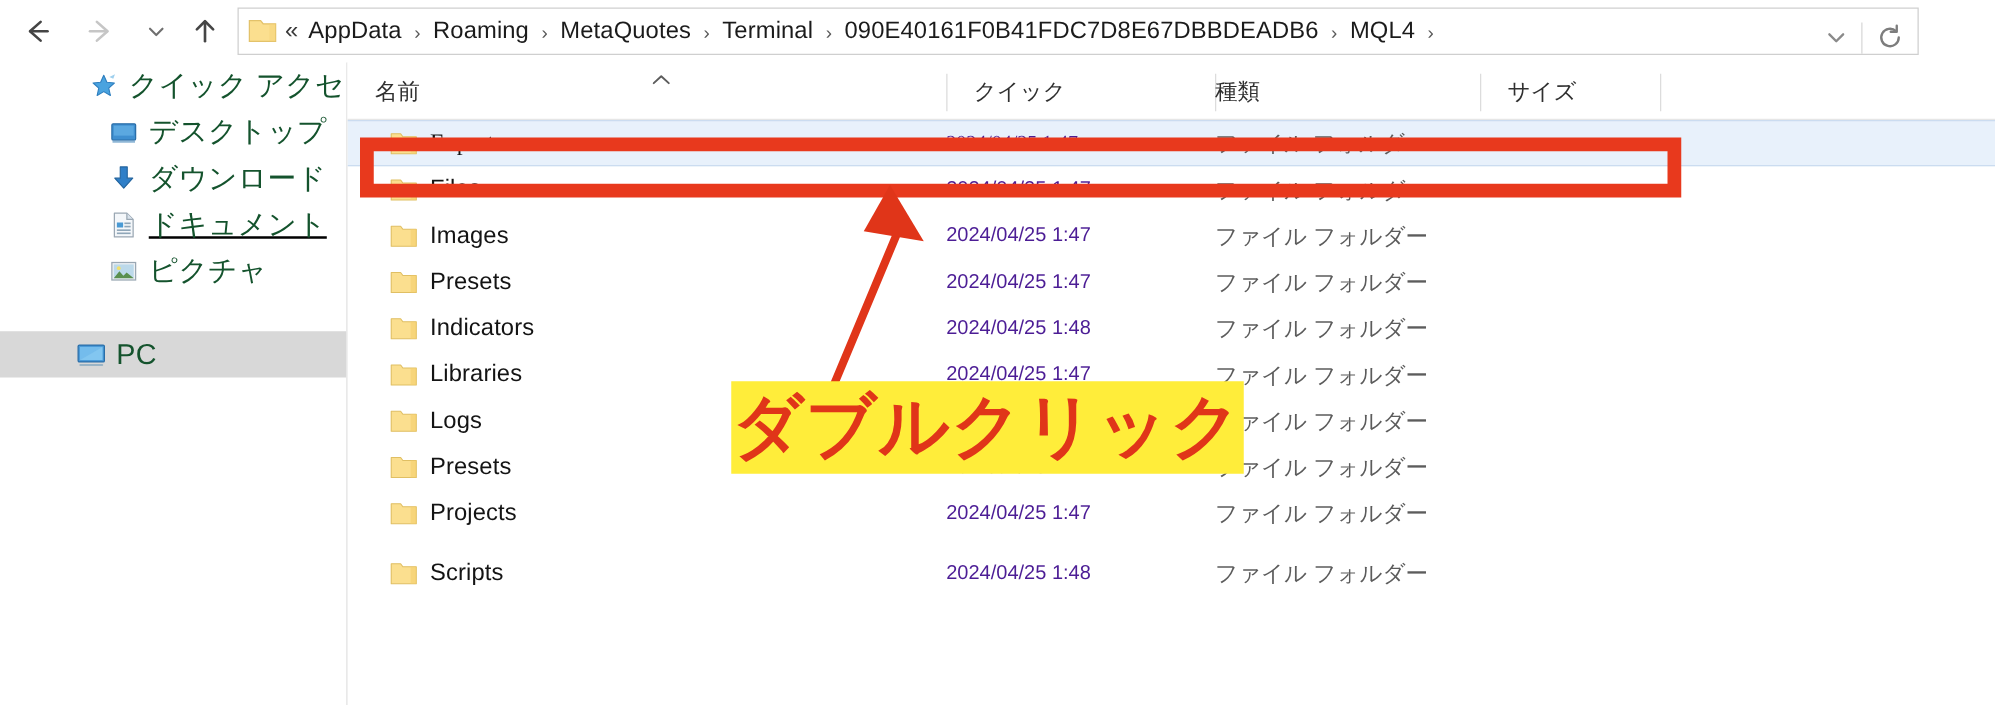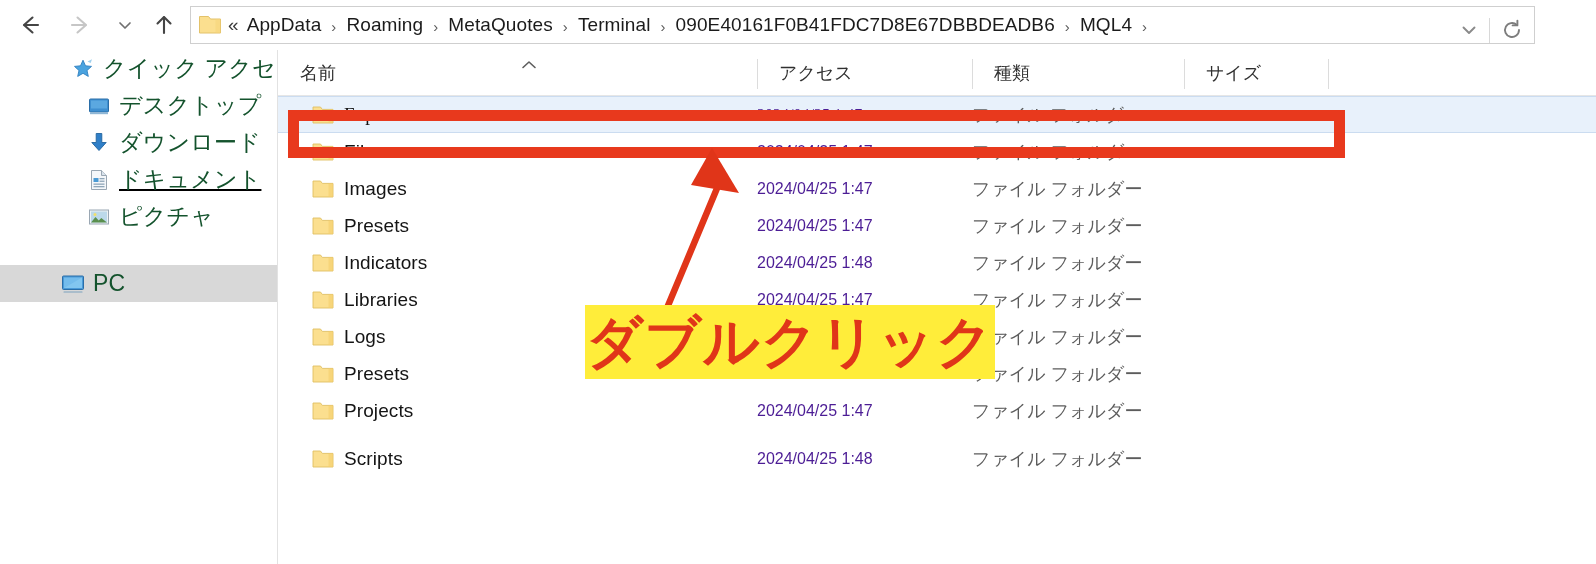--- a/index.html
+++ b/index.html
@@ -341,24 +341,24 @@
     </div>
   </div>
   <div class="sb-divider"></div>
 
   <div class="listhead">
     <div class="col-head" style="left:0px;width:479px;">
       <span>名前</span>
     </div>
     <div class="col-sep" style="left:479px;"></div>
     <div class="col-head" style="left:479px;width:215px;">
-      <span>アクセス</span>
+      <span>クイック</span>
     </div>
     <div class="col-sep" style="left:694px;"></div>
-    <div class="col-head" style="left:694px;width:212px;">
+    <div class="col-head" style="left:672px;width:212px;">
       <span>種類</span>
     </div>
     <div class="col-sep" style="left:906px;"></div>
     <div class="col-head" style="left:906px;width:144px;">
       <span>サイズ</span>
     </div>
     <div class="col-sep" style="left:1050px;"></div>
   </div>
   <div class="sort-caret">
     <svg width="18" height="12" viewBox="0 0 18 12">

